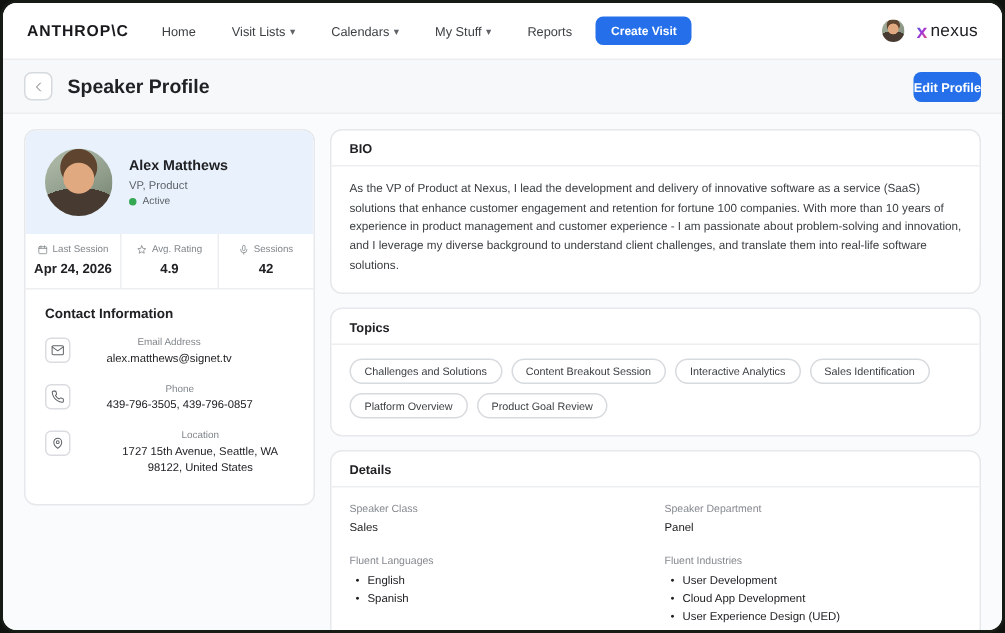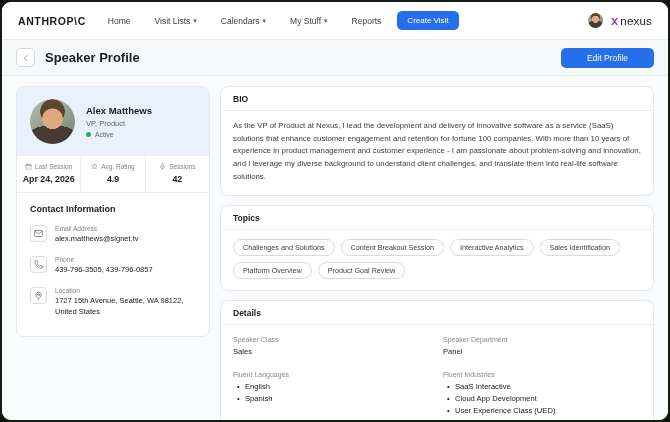--- a/index.html
+++ b/index.html
@@ -10,42 +10,42 @@
     display:flex; flex-direction:column;
   }
   
   .navbar{ height:38px; background:#fff; border-bottom:1px solid #ebedef;
     display:flex; align-items:center; padding:0 16px; flex-shrink:0; }
   .logo{ font-size:10.5px; font-weight:800; letter-spacing:.6px; color:#17191c; margin-right:22px; }
   .nav-items{ display:flex; align-items:center; gap:24px; }
   .nav-item{ font-size:8.5px; color:#3c4043; cursor:pointer; white-space:nowrap; display:flex; align-items:center; }
   .nav-item.caret::after{ content:"▾"; font-size:7px; color:#5f6368; margin-left:3px; }
   .btn-blue{ background:#2570ea; color:#fff; border:none; border-radius:5px;
-    font-size:8px; font-weight:400; padding:5px 10px; cursor:pointer;
+    font-size:8px; font-weight:700; padding:5px 10px; cursor:pointer;
     font-family:"Liberation Sans", sans-serif; }
   .navbar .btn-blue{ margin-left:16px; }
   .nav-right{ margin-left:auto; display:flex; align-items:center; gap:8px; }
   .mini-avatar{ width:15px; height:15px; border-radius:50%;
     background:
       radial-gradient(circle at 50% 42%, #e0a97f 0 3.4px, transparent 3.8px),
       radial-gradient(circle at 50% 26%, #5f452f 0 4.2px, transparent 4.6px),
       radial-gradient(10px 6px at 50% 92%, #463a31 0 100%, transparent 100%),
       linear-gradient(150deg,#a8b3a2,#798672); }
   .brand{ display:flex; align-items:center; gap:2px; }
   .brand-x{ font-size:13px; font-weight:800; line-height:1;
     background:linear-gradient(120deg,#3b62e0 10%,#a335d8 55%,#e0457b 95%);
     -webkit-background-clip:text; background-clip:text; color:transparent; }
   .brand-name{ font-size:11.5px; color:#202124; letter-spacing:.2px; }
   
   .page-header{ height:36px; background:#f7f8f9; border-bottom:1px solid #ebedef;
     display:flex; align-items:center; padding:0 14px; flex-shrink:0; }
   .back-btn{ width:19px; height:19px; background:#fff; border:1px solid #d6d9dd; border-radius:5px;
     display:flex; align-items:center; justify-content:center; cursor:pointer; color:#5f6368; }
   .page-title{ font-size:13px; font-weight:700; color:#202124; margin-left:10px; }
-  .page-header .btn-blue{ margin-left:auto; font-size:8.5px; padding:5px 26px; }
+  .page-header .btn-blue{ margin-left:auto; font-size:8.5px; padding:5px 0; }
   
   .content{ flex:1; background:#fafbfc; display:flex; align-items:flex-start;
     gap:10px; padding:10px 14px 12px; overflow:hidden; }
   .card{ background:#fff; border:1px solid #e6e8eb; border-radius:8px; overflow:hidden; }
   
   .profile-card{ width:194px; flex-shrink:0; }
   .profile-head{ background:#e9f2fc; padding:12px 13px; display:flex; align-items:center; gap:11px; }
   .avatar{ width:45px; height:45px; border-radius:50%; flex-shrink:0;
     background:
       radial-gradient(circle at 50% 44%, #e0a97f 0 10px, transparent 10.6px),
@@ -57,21 +57,21 @@
   .p-status{ font-size:6.8px; color:#5f6368; margin-top:3.5px; display:flex; align-items:center; }
   .dot{ width:5px; height:5px; border-radius:50%; background:#34a853; margin-right:4px; display:inline-block; }
   .stats{ display:flex; border-bottom:1px solid #eceef0; }
   .stat{ flex:1; text-align:center; padding:7px 2px 8px; }
   .stat + .stat{ border-left:1px solid #eceef0; }
   .stat-label{ font-size:6.5px; color:#80868b; display:flex; align-items:center; justify-content:center; gap:3px; }
   .stat-label svg{ width:7px; height:7px; stroke:#80868b; }
   .stat-value{ font-size:8.8px; font-weight:700; color:#202124; margin-top:3.5px; }
   .contact{ padding:11px 13px 6px; }
   .section-h{ font-size:9px; font-weight:700; color:#202124; margin-bottom:11px; }
-  .c-item{ display:flex; gap:8px; margin-bottom:11.5px; align-items:flex-start; }
+  .c-item{ display:flex; gap:24px; margin-bottom:11.5px; align-items:flex-start;text-align:center; }
   .icon-box{ width:17px; height:17px; border:1px solid #dadce0; border-radius:4px; flex-shrink:0;
     display:flex; align-items:center; justify-content:center; color:#5f6368; }
   .icon-box svg{ width:9px; height:9px; stroke:#5f6368; }
   .c-label{ font-size:6.6px; color:#80868b; }
   .c-value{ font-size:7.5px; color:#202124; margin-top:2px; line-height:1.45; }
   
   .right-col{ flex:1; display:flex; flex-direction:column; gap:9px; min-width:0; }
   .card-h{ padding:6.5px 12px; border-bottom:1px solid #eceef0; font-size:8.5px; font-weight:700; color:#202124; }
   .bio-body{ padding:9px 12px 12px; font-size:7.8px; line-height:1.62; color:#3c4043; }
   .chips{ padding:9px 12px 11px; display:flex; flex-wrap:wrap; gap:6px; }
@@ -247,23 +247,23 @@
             <div class="f-label">Fluent Languages</div>
             <ul class="f-list">
               <li>English</li>
               <li>Spanish</li>
             </ul>
           </div>
 
           <div class="field">
             <div class="f-label">Fluent Industries</div>
             <ul class="f-list">
-              <li>SaaS Interactive</li>
+              <li>User Development</li>
               <li>Cloud App Development</li>
-              <li>User Experience Class (UED)</li>
+              <li>User Experience Design (UED)</li>
             </ul>
           </div>
 
         </div>
       </div>
 
     </div>
   </div>
 </div>
 

